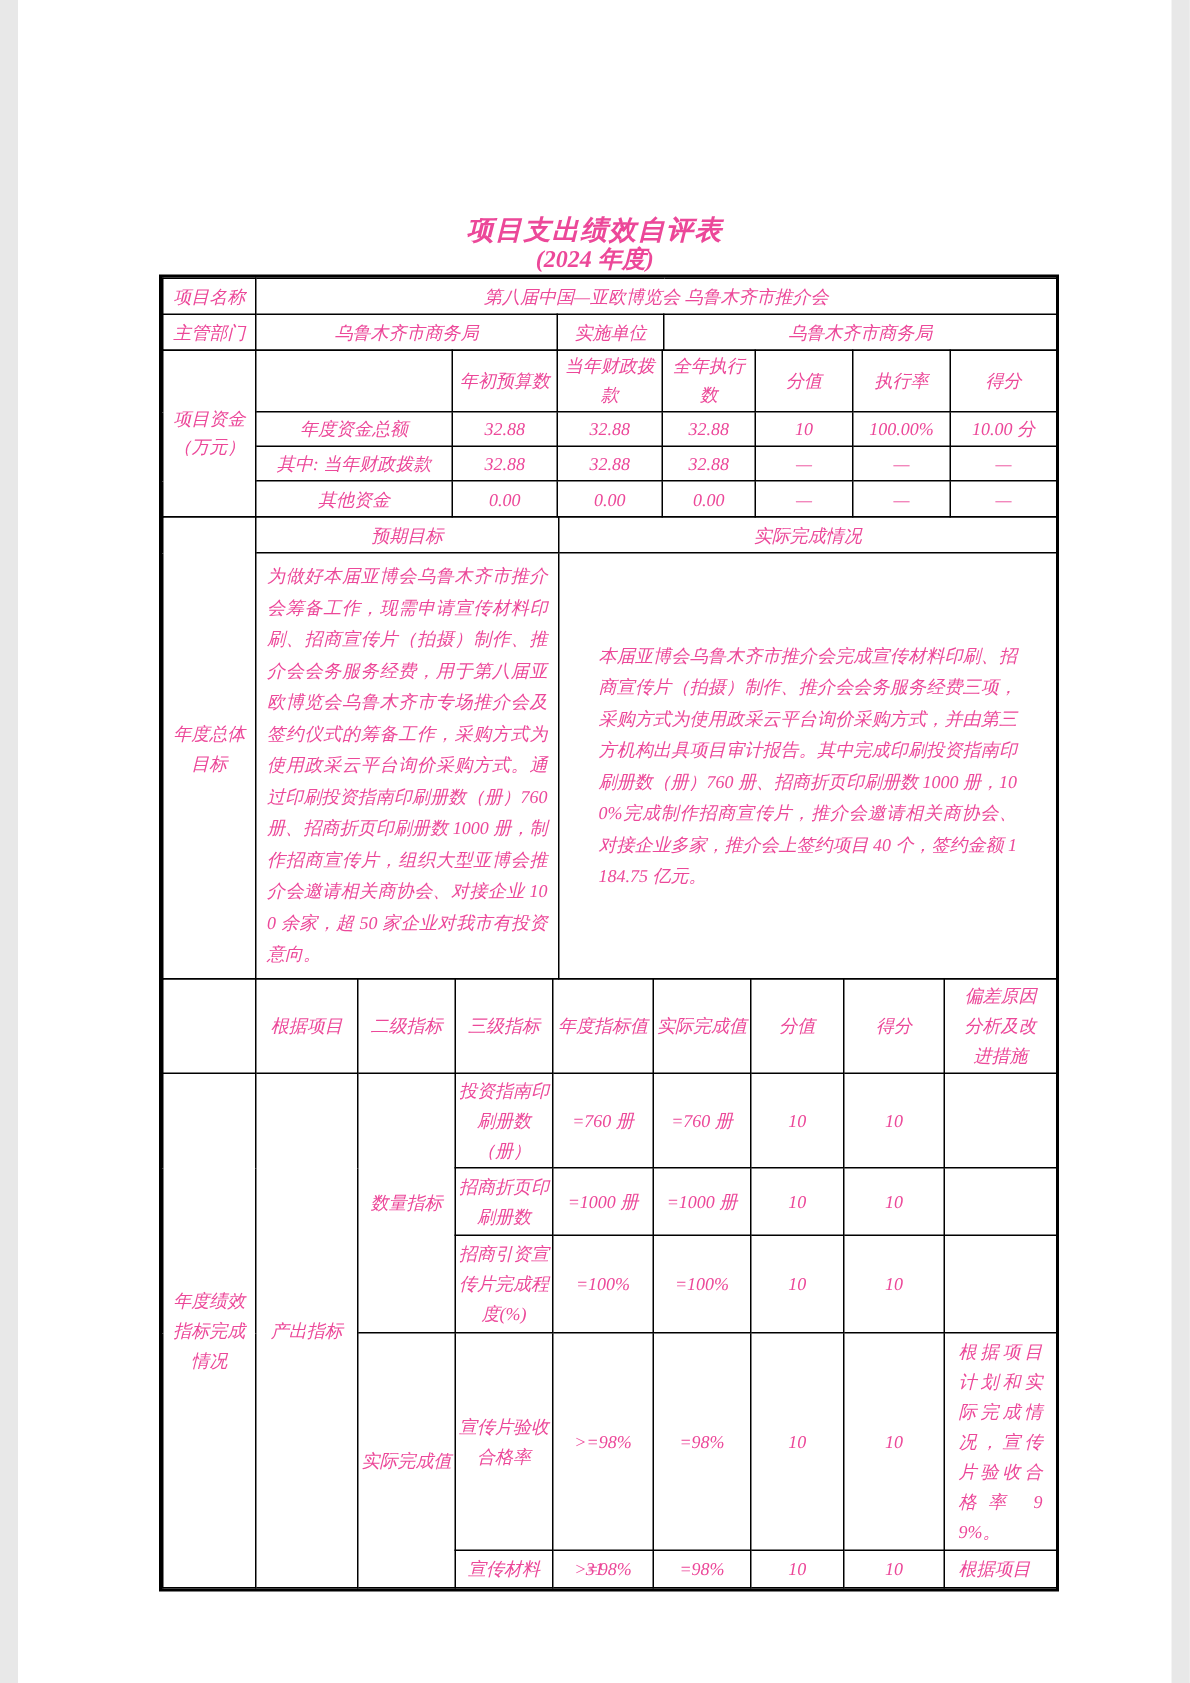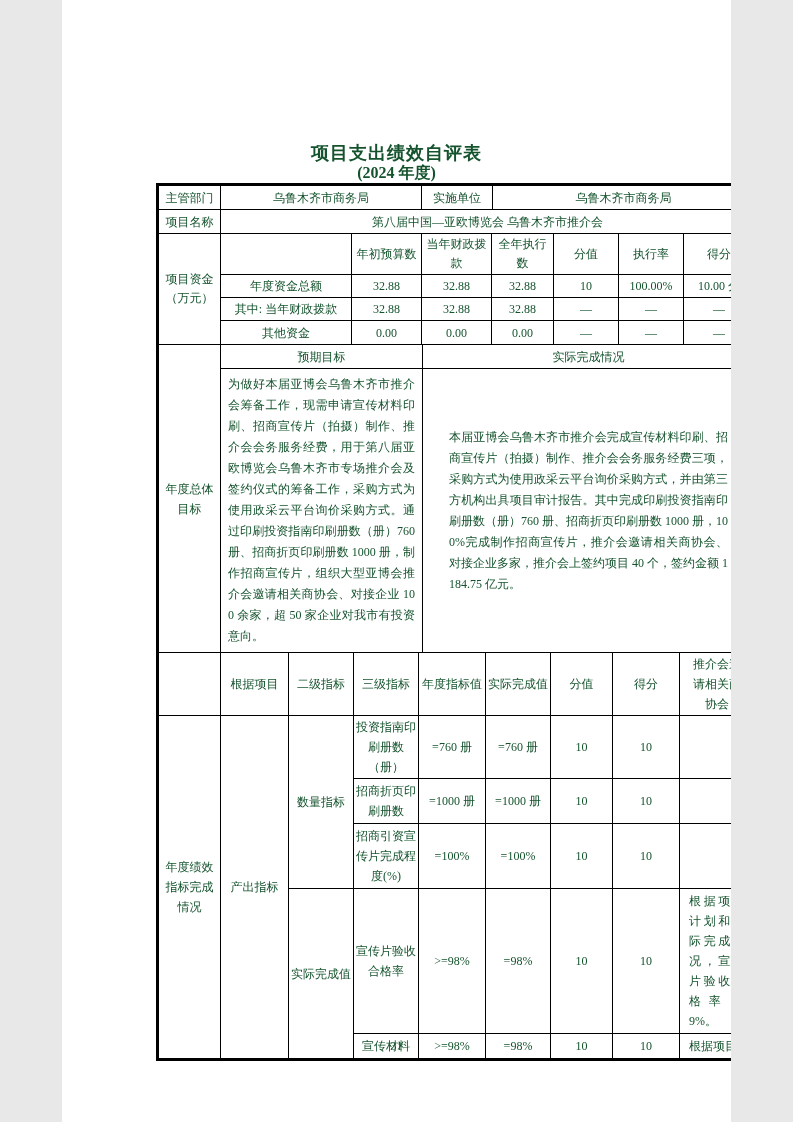--- a/index.html
+++ b/index.html
@@ -1,20 +1,21 @@
 <!DOCTYPE html>
 <html><head>
 <meta charset="utf-8">
 <style>
   html,body { margin:0; padding:0; background:#e8e8e8; }
   .page {
-    position:relative; width:669px; height:1122px; margin:0 auto;
-    background:#ffffff; color:#14532d;
+    position:relative; width:769px; height:1122px; margin:0 auto;
+    background:#ffffff; color:#ec4899;
     font-family:"Liberation Serif","DejaVu Serif",serif;
     overflow:hidden;
+    font-style:italic;
   }
   .doc-title {
     position:absolute; top:141px; left:0; width:100%;
     text-align:center; font-size:18px; font-weight:bold; letter-spacing:1px;
   }
   .doc-subtitle {
     position:absolute; top:163px; left:0; width:100%;
     text-align:center; font-size:16px; font-weight:bold;
   }
   .table-wrap {
@@ -63,28 +64,28 @@
 
     <table>
       <colgroup>
           <col style="width:62px">
           <col style="width:201px">
           <col style="width:71px">
           <col style="width:262px">
         </colgroup>
       <tbody>
           <tr style="height:24px">
+        <td>项目名称</td>
+        <td colspan="3">第八届中国—亚欧博览会 乌鲁木齐市推介会</td>
+      </tr>
+      <tr style="height:24px">
         <td>主管部门</td>
         <td>乌鲁木齐市商务局</td>
         <td>实施单位</td>
         <td>乌鲁木齐市商务局</td>
-      </tr>
-      <tr style="height:24px">
-        <td>项目名称</td>
-        <td colspan="3">第八届中国—亚欧博览会 乌鲁木齐市推介会</td>
       </tr>
     </tbody>
       </table>
 
     <table>
       <colgroup>
           <col style="width:62px">
           <col style="width:131px">
           <col style="width:70px">
           <col style="width:70px">
@@ -168,21 +169,21 @@
       <tbody>
           <tr style="height:61px">
         <td></td>
         <td>根据项目</td>
         <td>二级指标</td>
         <td>三级指标</td>
         <td>年度指标值</td>
         <td>实际完成值</td>
         <td>分值</td>
         <td>得分</td>
-        <td class="pad-lg">推介会邀请相关商协会</td>
+        <td class="pad-lg">偏差原因分析及改进措施</td>
       </tr>
       <tr style="height:62px">
         <td rowspan="5">年度绩效指标完成情况</td>
         <td rowspan="5">产出指标</td>
         <td rowspan="3">数量指标</td>
         <td>投资指南印刷册数（册）</td>
         <td>=760 册</td>
         <td>=760 册</td>
         <td>10</td>
         <td>10</td>

